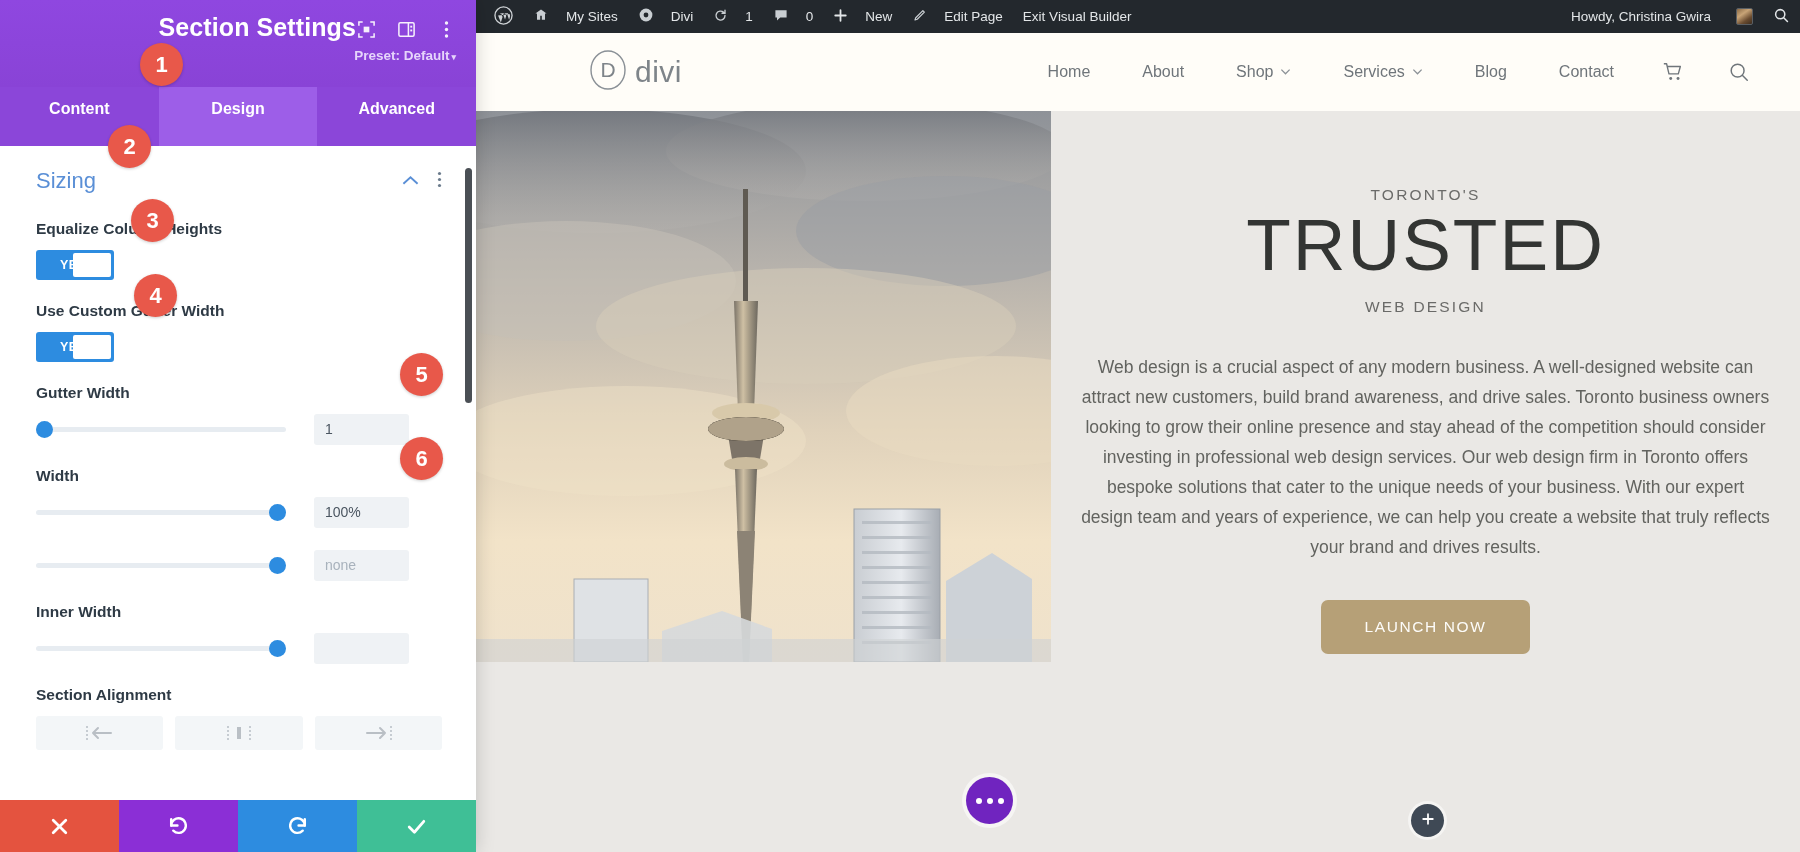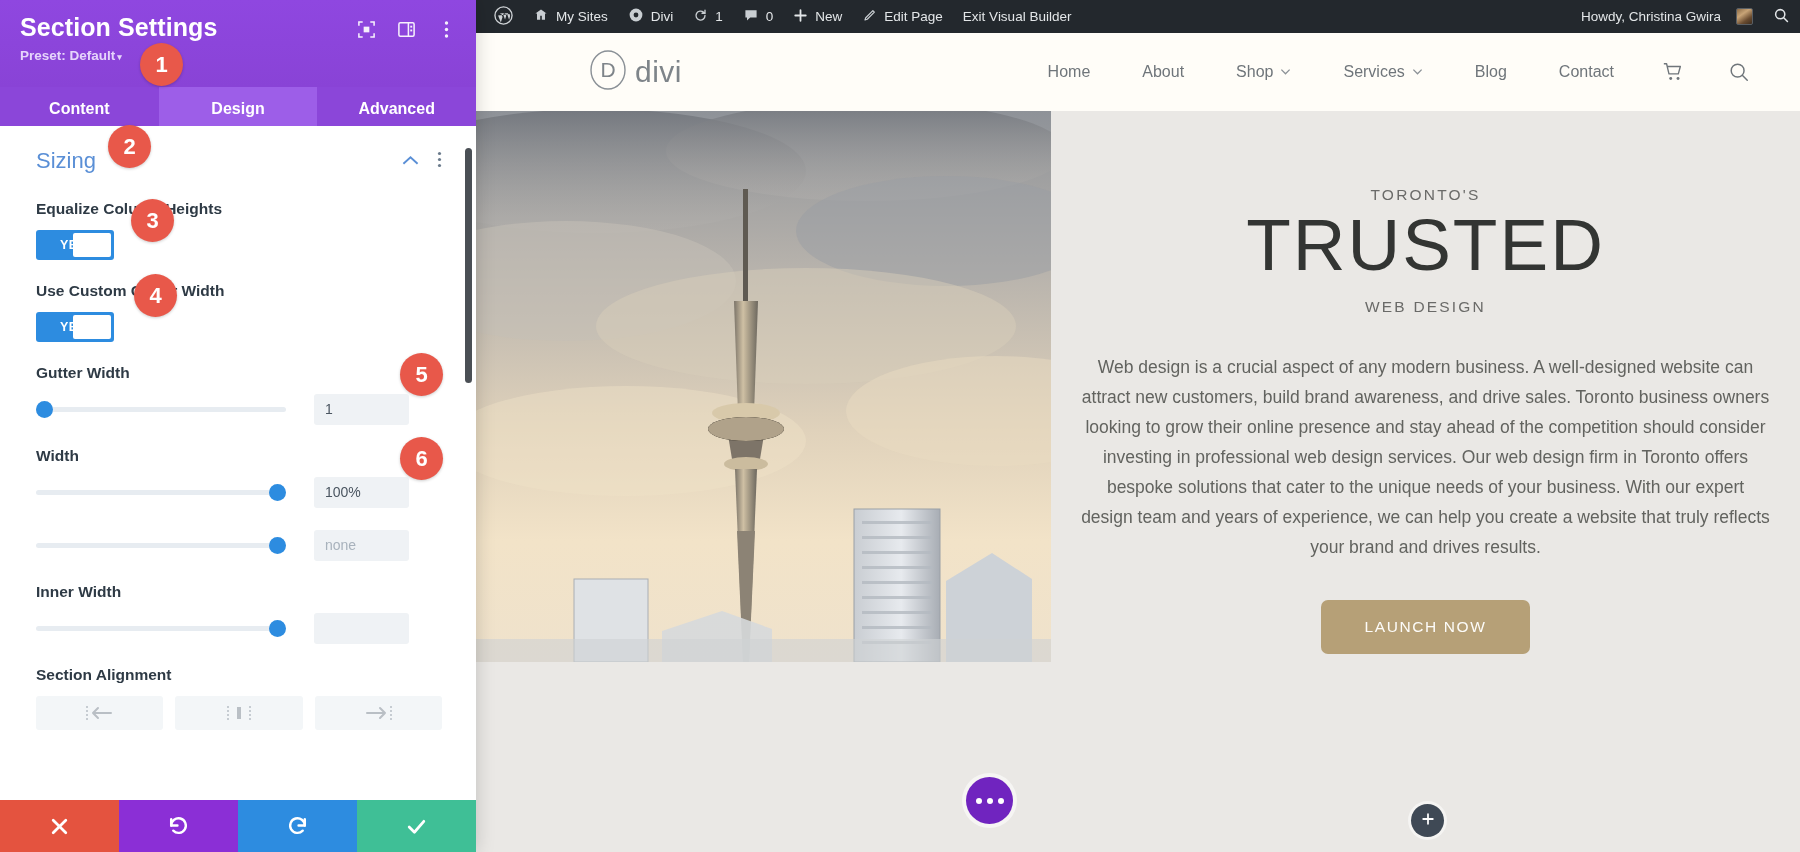--- a/index.html
+++ b/index.html
@@ -19,40 +19,41 @@
     display: flex; flex-direction: column;
     box-shadow: 0 0 18px rgba(0,0,0,.18);
     z-index: 40;
   }
   .panel-head {
     background: #8b46d9;
     background: linear-gradient(180deg,#8f47e0 0%,#8943d6 100%);
     padding: 14px 20px 0 20px;
     position: relative;
     flex: 0 0 auto;
+    text-align: right;
   }
   .panel-head-row { display: flex; align-items: flex-start; }
   .panel-title {
     color: #fff; font-size: 25px; font-weight: 700;
     letter-spacing: .1px; line-height: 1.1;
     flex: 1 1 auto;
   }
   .panel-head-icons { display: flex; align-items: center; gap: 20px; padding-top: 5px; }
   .hicon { width: 20px; height: 20px; opacity: .92; cursor: pointer; display:flex; align-items:center; justify-content:center;}
   .preset {
     color: #e6d5fb; font-size: 13.5px; font-weight: 700;
     margin-top: 6px; margin-bottom: 24px;
   }
   .preset .caret { font-size: 9px; margin-left: 2px; }
 
   .tabs { display: flex; background: #8b46d9; }
   .tab {
     flex: 1 1 0; text-align: center;
     color: #fff; font-size: 16px; font-weight: 700;
-    padding: 13px 0 8px 0; cursor: pointer;
+    padding: 13px 0 28px 0; cursor: pointer;
     background: transparent;
   }
   .tab.active { background: #9d5ee8; }
 
   .panel-body {
     flex: 1 1 auto; position: relative;
     overflow: hidden; background: #fff;
   }
   .panel-scroll { position: absolute; inset: 0 12px 0 0; padding: 0 0 0 0; }
 
@@ -141,21 +142,21 @@
 
   
   .site { position: absolute; left: 476px; top: 0; right: 0; bottom: 0; overflow: hidden; background: #eae8e5; }
 
   .adminbar {
     height: 33px; background: #23282d;
     display: flex; align-items: center;
     padding: 0 0 0 8px; color: #e3e6e8; font-size: 13.5px;
   }
   .ab-item {
-    display: flex; align-items: center; gap: 7px;
+    display: flex; align-items: center; gap: 17px;
     padding: 0 10px; height: 33px; cursor: pointer; white-space: nowrap;
   }
   .ab-right { margin-left: auto; display: flex; align-items: center; }
   .avatar {
     width: 17px; height: 17px; margin-left: 8px; border-radius: 2px;
     background: linear-gradient(145deg,#8c6b45 0%,#c8a477 35%,#6a4c30 70%,#3c2c1e 100%);
     border: 1px solid #5a5f64;
   }
 
   .siteheader {

